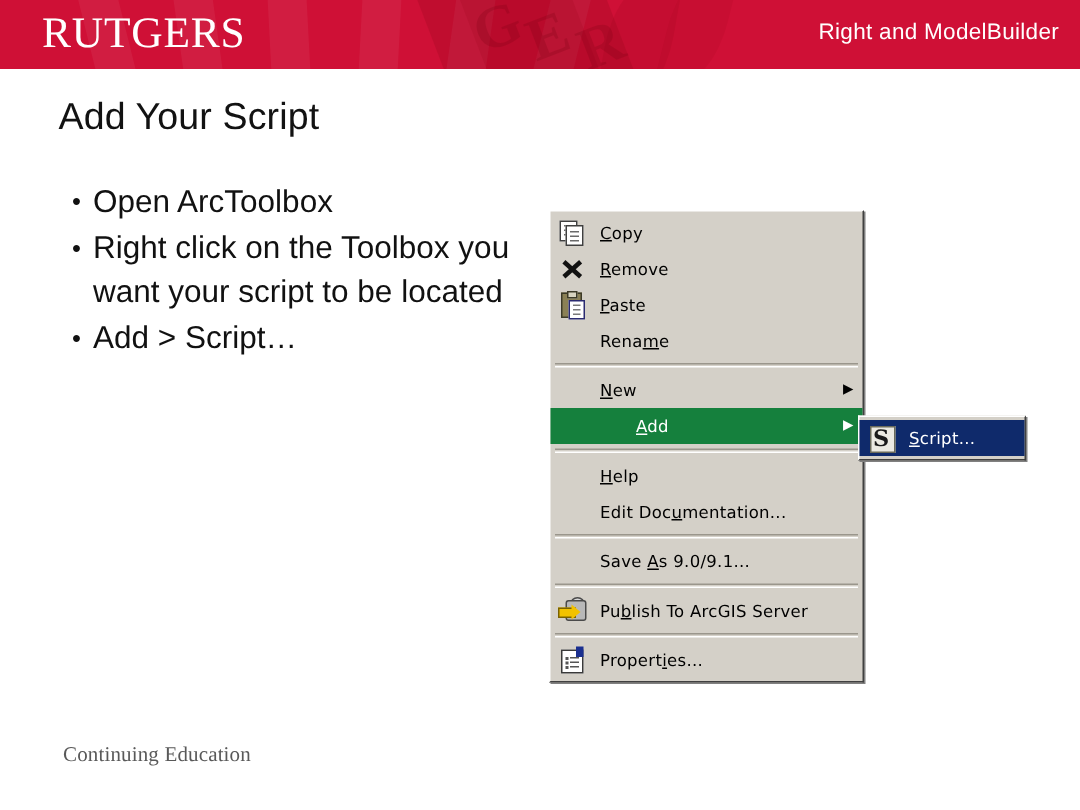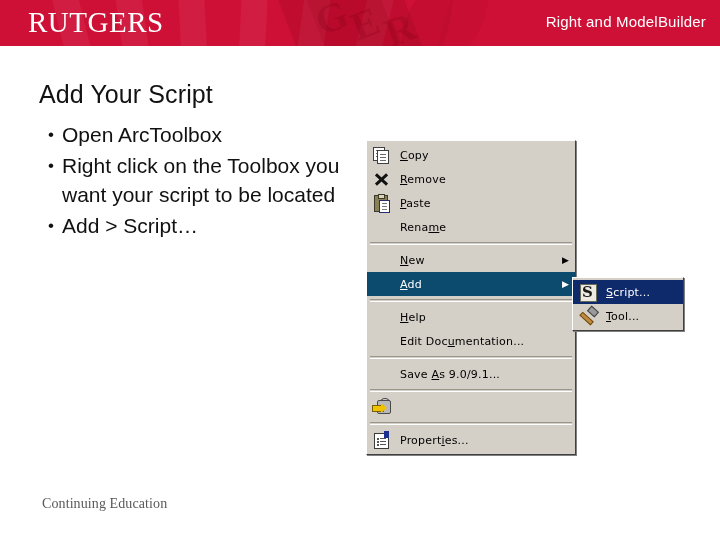--- a/index.html
+++ b/index.html
@@ -88,21 +88,21 @@
     right: 14px; top: 13px;
     color: #ffffff;
     font-size: 15px;
     letter-spacing: 0.2px;
     white-space: nowrap;
   }
 
   
   .slide-title {
     position: absolute;
-    left: 39px; top: 80px;
+    left: 39px; top: 64px;
     font-size: 25px;
     color: #121212;
     letter-spacing: 0.1px;
     white-space: nowrap;
   }
 
   .bullets {
     position: absolute;
     left: 40px; top: 120px;
     width: 320px;
@@ -400,21 +400,21 @@
   </div>
 
   <div class="sep"></div>
 
   <div class="mi">
     <span class="ico"></span>
     <span class="lbl"><u>N</u>ew</span>
     <span class="arr">▶</span>
   </div>
 
-  <div class="mi sel" style="background: #0c4a6e;">
+  <div class="mi sel" style="background: #15803d; gap: 24px;">
     <span class="ico"></span>
     <span class="lbl"><u>A</u>dd</span>
     <span class="arr">▶</span>
   </div>
 
   <div class="sep"></div>
 
   <div class="mi">
     <span class="ico"></span>
     <span class="lbl"><u>H</u>elp</span>
@@ -434,20 +434,21 @@
 
   <div class="sep"></div>
 
   <div class="mi">
     <span class="ico">
       <span class="ic ic-pub-box2"></span>
       <span class="ic ic-pub-box"></span>
       <span class="ic ic-pub-arrow"></span>
       <span class="ic ic-pub-head"></span>
     </span>
+    <span class="lbl">Pu<u>b</u>lish To ArcGIS Server</span>
   </div>
 
   <div class="sep"></div>
 
   <div class="mi">
     <span class="ico">
       <span class="ic ic-prop-doc">
         <i style="top:4px"></i>
           <i style="top:7px"></i>
           <i style="top:10px"></i>
@@ -462,20 +463,13 @@
 </div>
 
 <div class="ctx ctx-sub" style="background: rgb(212, 208, 200);">
   <div class="mi sel" style="background: rgb(15, 42, 107);">
     <span class="ico">
       <span class="ic ic-script-box"></span>
       <span class="ic ic-script-s">S</span>
     </span>
     <span class="lbl"><u>S</u>cript...</span>
   </div>
-  <div class="mi">
-    <span class="ico">
-      <span class="ic ic-hammer-handle"></span>
-      <span class="ic ic-hammer-head"></span>
-    </span>
-    <span class="lbl"><u>T</u>ool...</span>
-  </div>
 </div>
 
 </body></html>

